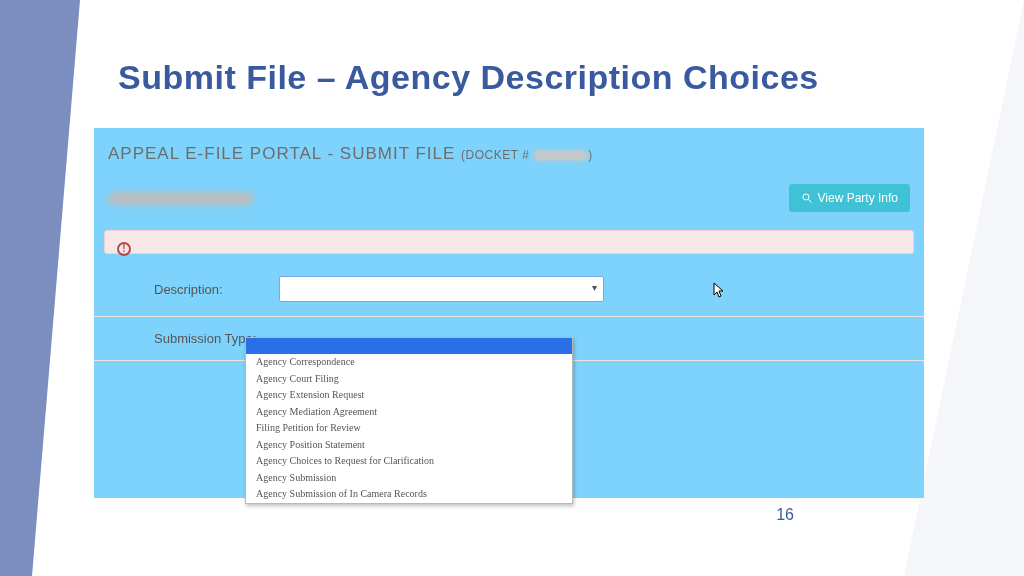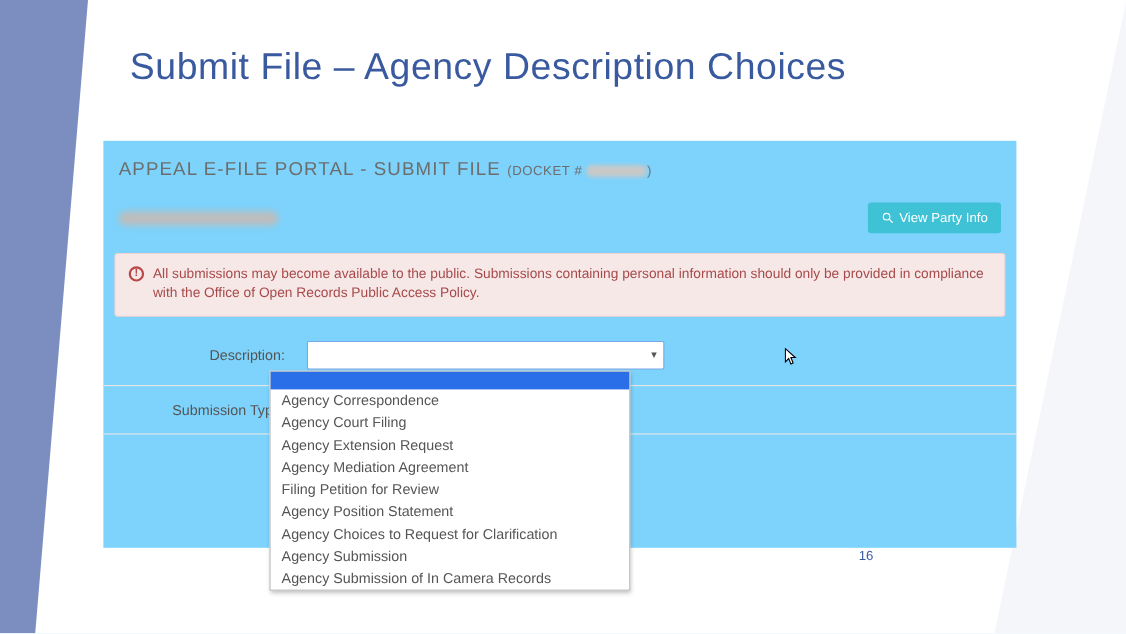--- a/index.html
+++ b/index.html
@@ -9,22 +9,22 @@
     position: absolute; left: 0; top: 0; width: 80px; height: 576px;
     background: #7c8dc0;
     clip-path: polygon(0 0, 100% 0, 40% 100%, 0 100%);
   }
   .wedge-right {
     position: absolute; right: 0; bottom: 0; width: 120px; height: 576px;
     background: rgba(124,141,192,0.08);
     clip-path: polygon(100% 0, 100% 100%, 0 100%);
   }
   .title {
-    position: absolute; left: 118px; top: 42px;
-    font-size: 34px; font-weight: 400; color: #3a5aa0; letter-spacing: 0.5px;
+    position: absolute; left: 118px; top: 58px;
+    font-size: 34px; font-weight: 700; color: #3a5aa0; letter-spacing: 0.5px;
   }
   .panel {
     position: absolute; left: 94px; top: 128px; width: 830px; height: 370px;
     background: #7dd3fc;
   }
   .portal-title {
     padding: 16px 14px 6px 14px;
     color: #6d6d6d; font-size: 17px; font-weight: 300; letter-spacing: 1px;
   }
   .portal-title .docket { font-size: 12px; letter-spacing: 0.5px; }
@@ -54,45 +54,45 @@
     position: absolute; left: 12px; top: 11px; width: 14px; height: 14px;
     border: 2px solid #b84848; border-radius: 50%; display:flex;align-items:center;justify-content:center;
     font-size: 10px; font-weight: bold; color: #b84848;
   }
   .form-row {
     display: flex; align-items: center; padding: 14px 14px 14px 60px; border-bottom: 1px solid #e6e6e6;
     position: relative;
   }
   .form-row.first { padding-top: 22px; }
   .form-label {
-    width: 125px; text-align: right; padding-right: 20px;
+    width: 125px; padding-right: 20px;
     color: #555; font-size: 13px;
   }
   .select-box {
     width: 325px; height: 26px; border: 1px solid #7aa7e5; background: #fff;
     border-radius: 2px; position: relative; cursor: pointer;
   }
   .select-chevron {
     position: absolute; right: 6px; top: 5px; font-size: 10px; color: #555;
   }
   .cursor {
     position: absolute; left: 433px; top: 5px; font-size: 14px; pointer-events:none;
   }
   .dropdown {
     position: absolute; left: 245px; top: 337px; width: 328px;
     background: #fff; border: 1px solid #b9b9b9;
     box-shadow: 1px 2px 4px rgba(0,0,0,0.25);
     z-index: 10;
   }
   .dropdown .opt {
-    padding: 2px 10px; font-size: 13px; color: #555; cursor: pointer; line-height: 1.25;
+    padding: 2px 10px; font-size: 10px; color: #555; cursor: pointer; line-height: 1.25; font-family: Liberation Serif, serif;
   }
   .dropdown .opt.selected { background: #2a6fe8; color: #fff; height: 16px; }
   .page-num {
-    position: absolute; right: 230px; bottom: 64px; color: #3a5aa0; font-size: 12px;
+    position: absolute; right: 230px; bottom: 52px; color: #3a5aa0; font-size: 16px;
   }
 </style>
 </head>
 <body>
 
 <div class="slide">
   <div class="wedge-left"></div>
   <div class="wedge-right"></div>
 
   <h1 class="title">Submit File – Agency Description Choices</h1>
@@ -111,21 +111,20 @@
         <svg viewBox="0 0 24 24">
             <circle cx="10" cy="10" r="6" fill="none" stroke="#fff" stroke-width="2"></circle>
             <line x1="15" y1="15" x2="21" y2="21" stroke="#fff" stroke-width="2"></line>
           </svg>
         <span>View Party Info</span>
       </button>
     </div>
 
     <div class="alert">
       <span class="alert-icon">!</span>
-      <span>All submissions may become available to the public. Submissions containing personal information should only be provided in compliance with the Office of Open Records Public Access Policy.</span>
     </div>
 
     <div class="form-row first">
       <div class="form-label">Description:</div>
       <div class="select-box">
         <span class="select-chevron">▾</span>
         <span class="cursor">
           <svg width="14" height="18" viewBox="0 0 14 18">
               <path d="M1 1 L1 13 L4 10 L6 15 L8 14 L6 9 L10 9 Z" fill="#fff" stroke="#000" stroke-width="1"></path>
             </svg>

